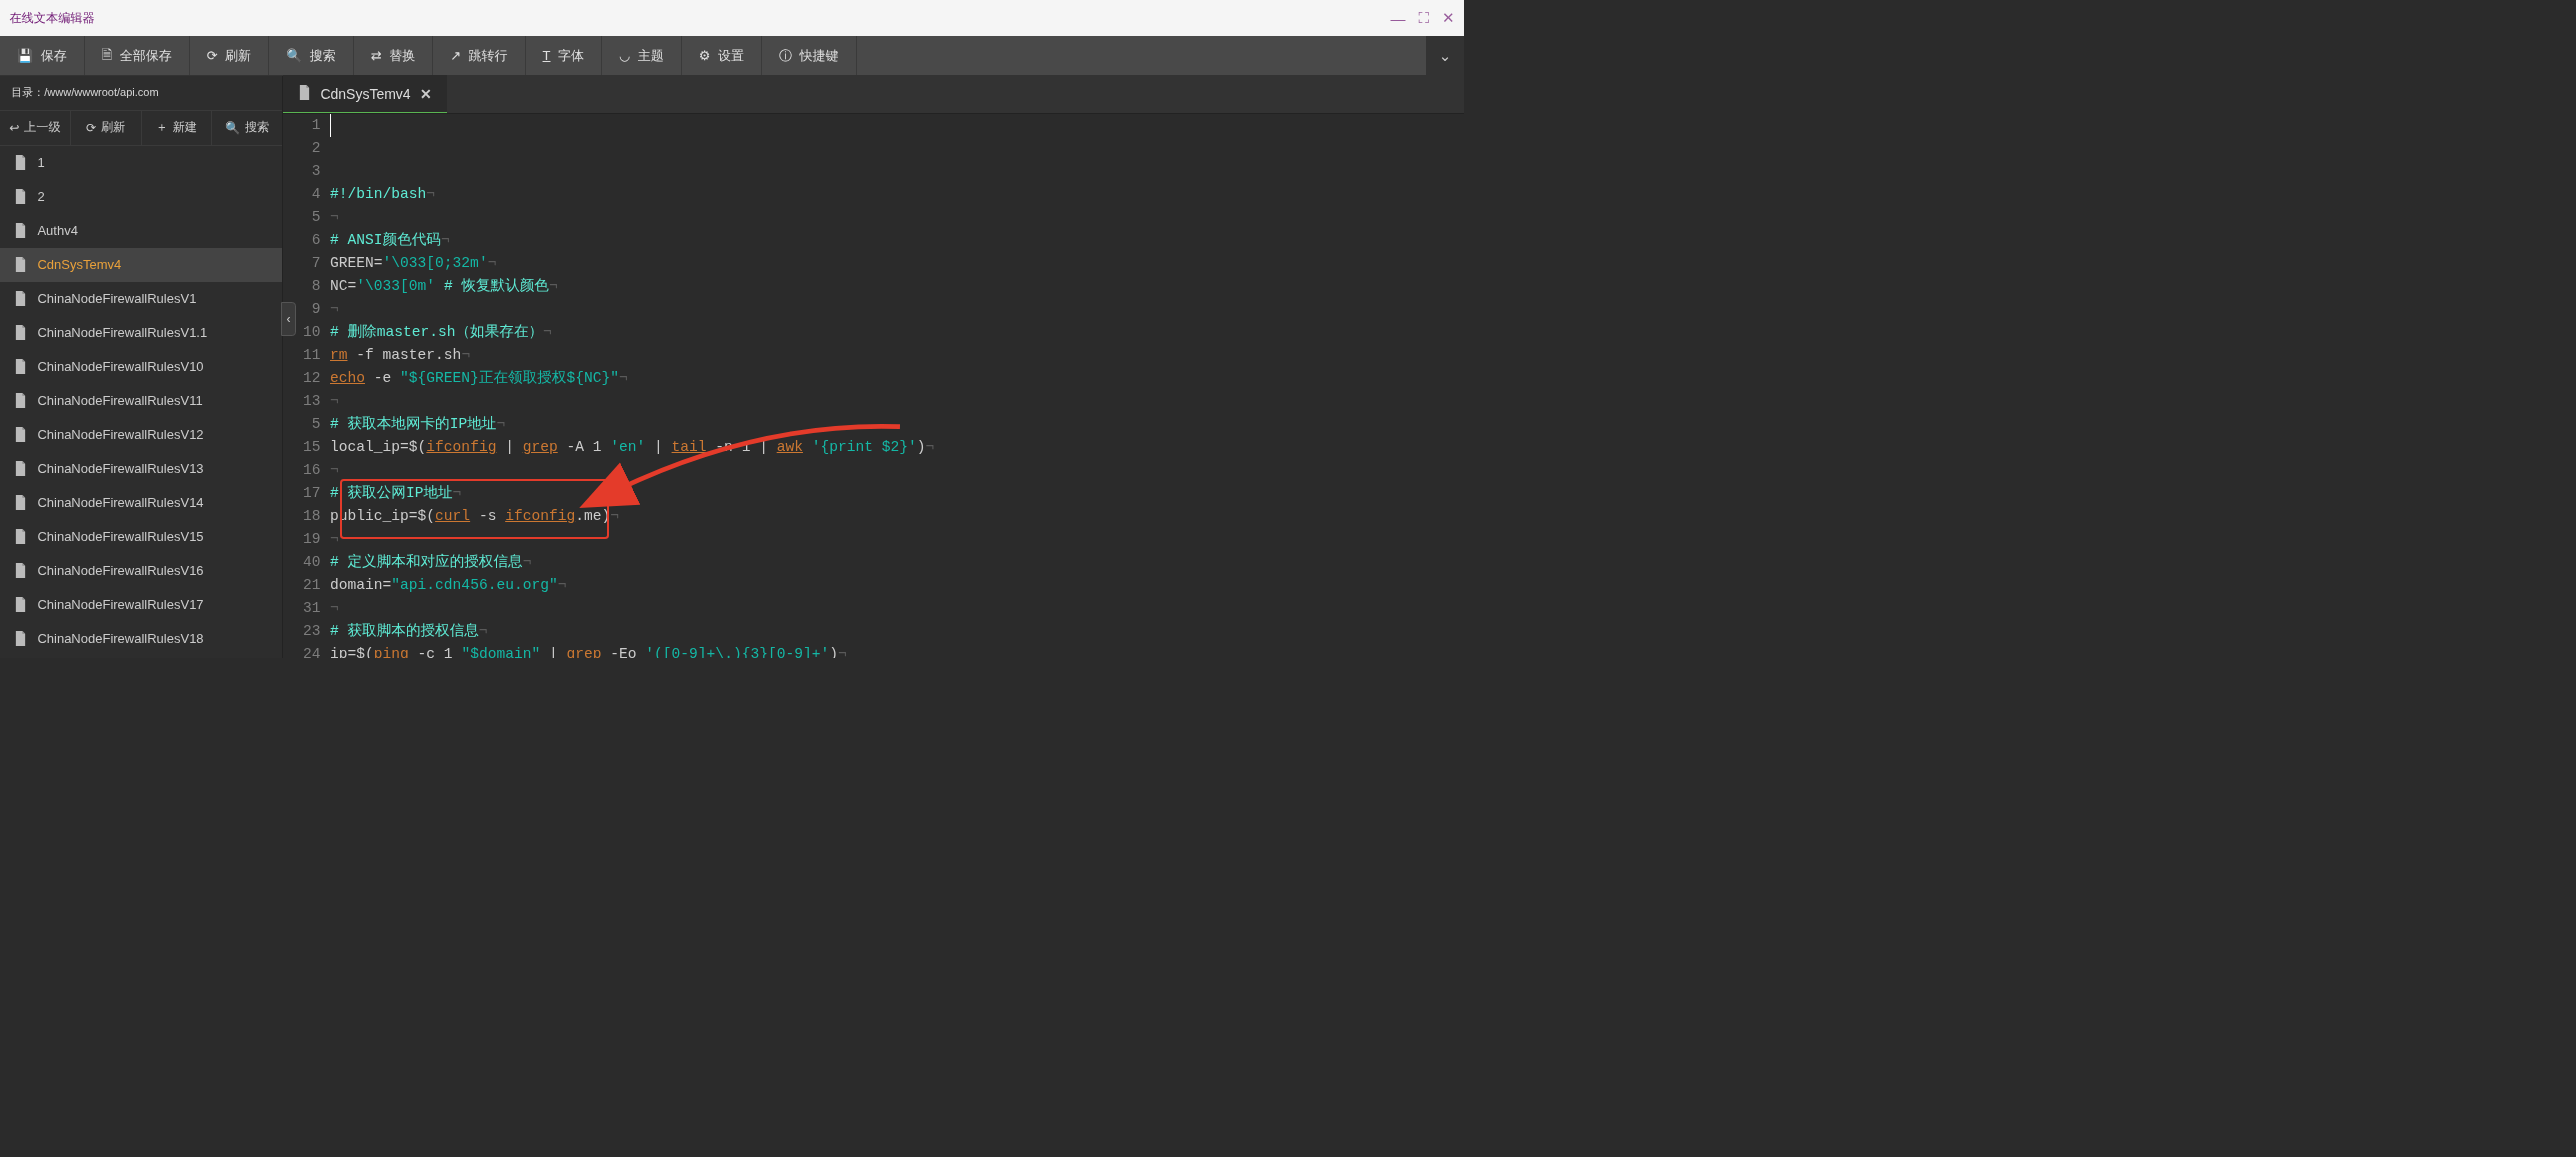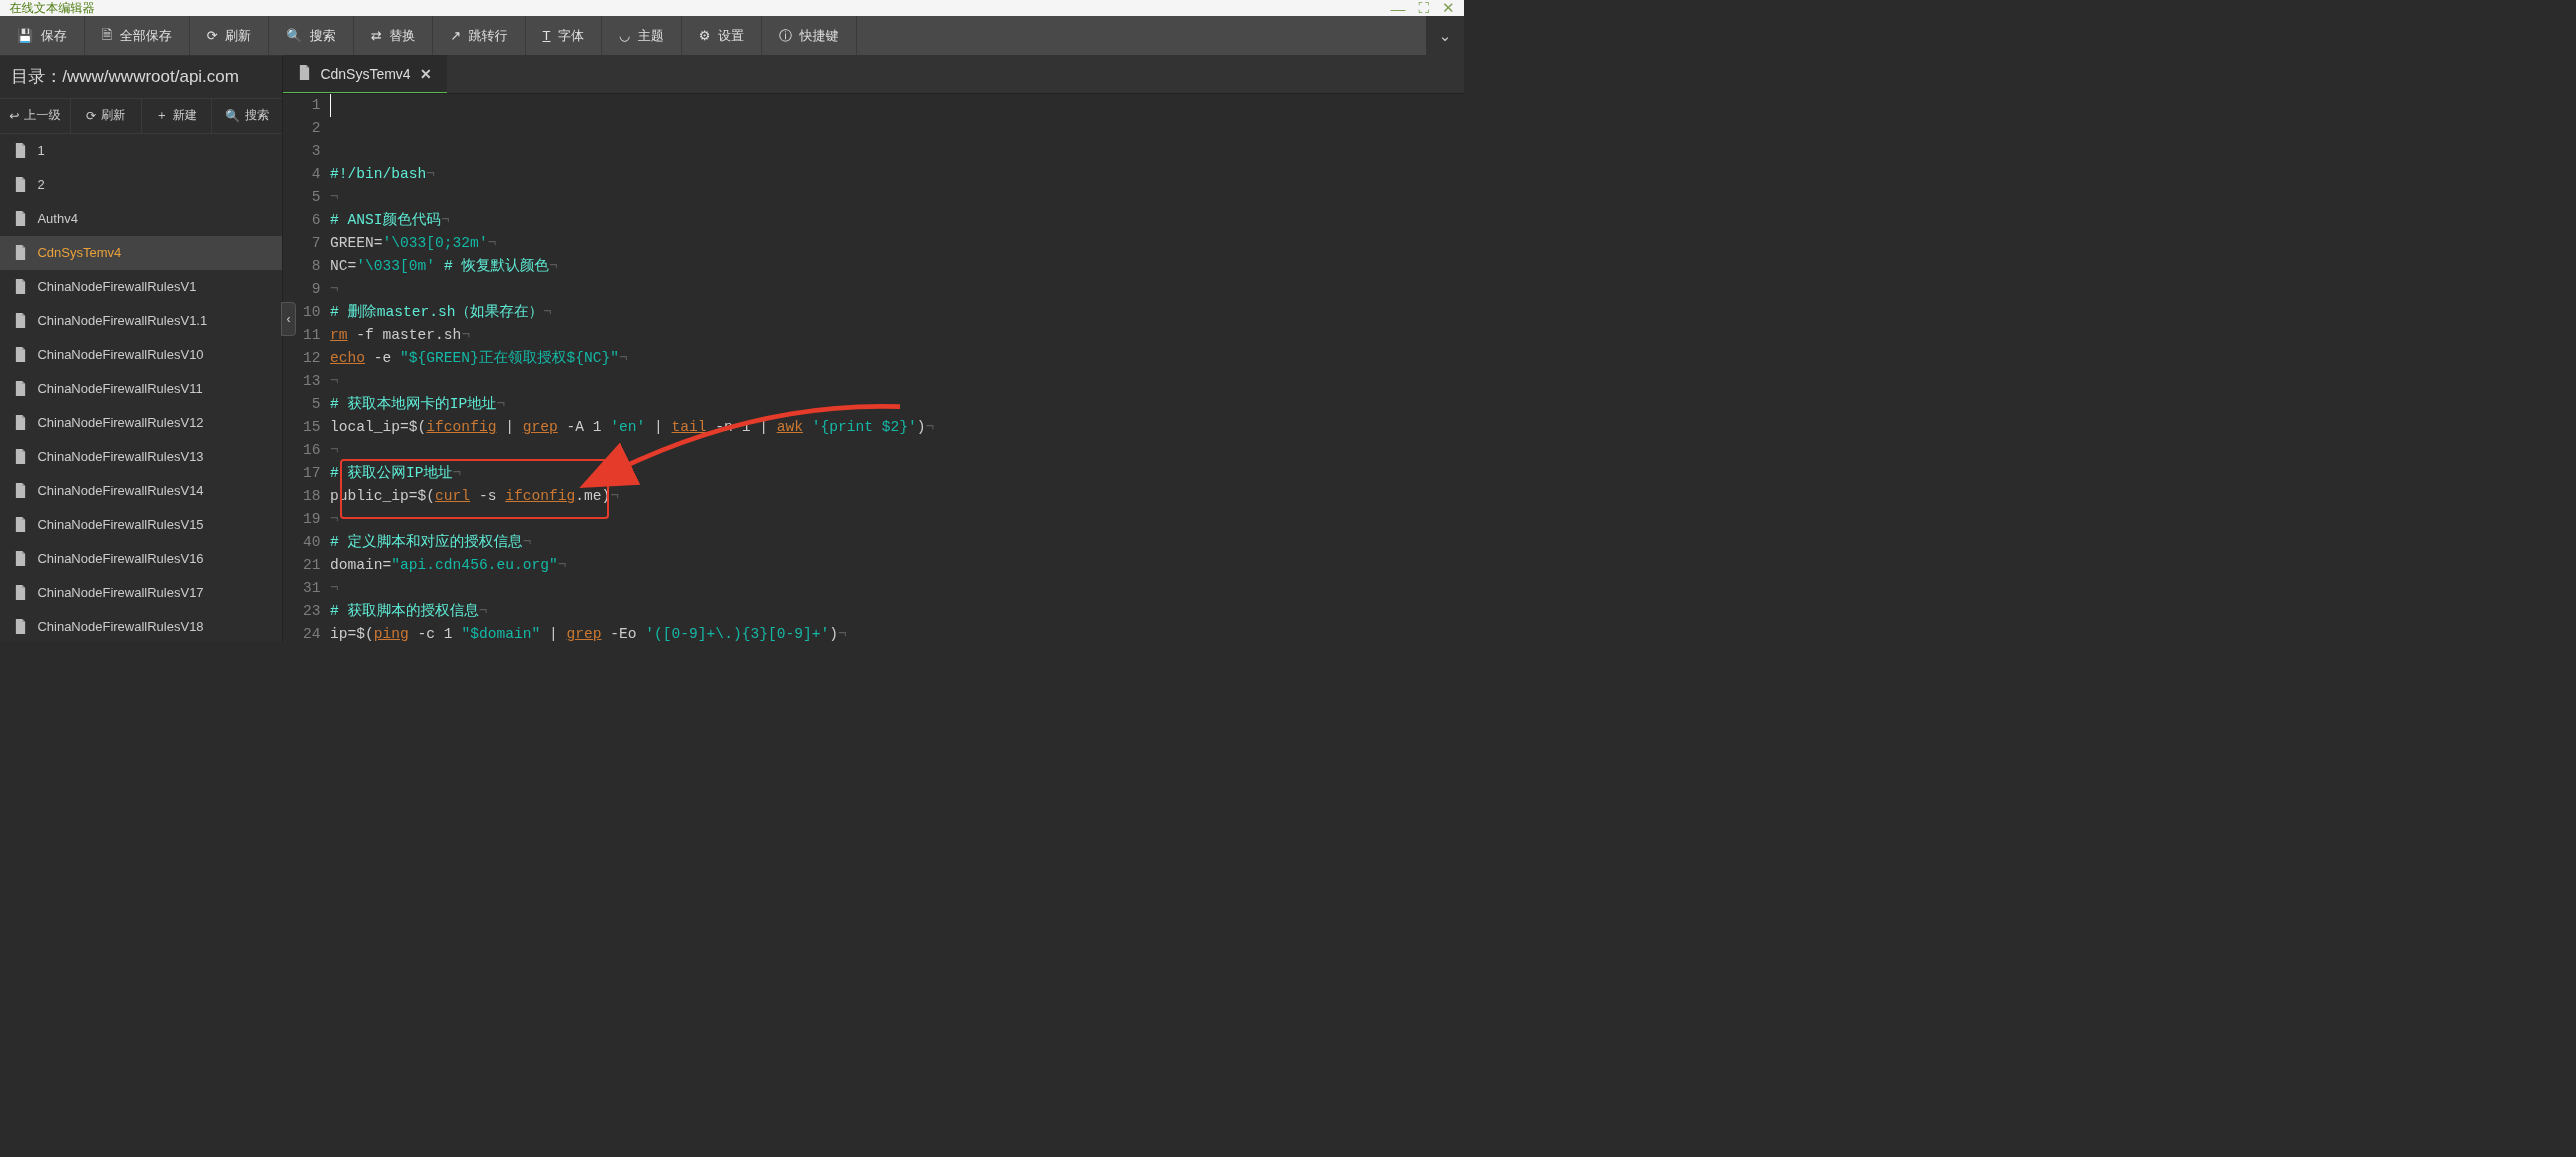--- a/index.html
+++ b/index.html
@@ -5,23 +5,23 @@
   * { box-sizing: border-box; margin: 0; padding: 0; }
   body {
     font-family: "Microsoft YaHei", "PingFang SC", -apple-system, sans-serif;
     background: #2b2b2b;
     color: #ccc;
     overflow: hidden;
     width: 1464px;
     height: 658px;
   }
   .titlebar {
-    height: 16px;
+    height: 36px;
     background: #f5f5f5;
-    color: #4d7c0f;
+    color: #701a75;
     display: flex;
     align-items: center;
     padding: 0 9.4px;
     font-size: 12.2px;
     justify-content: space-between;
   }
   .titlebar-controls { display:flex; gap:13px; align-items:center; }
   .titlebar-controls span { font-size:15px; cursor:pointer; opacity:.7; }
   .toolbar {
     height: 40px;
@@ -49,21 +49,21 @@
   }
   .main { display:flex; height: calc(100% - 32px - 40px); }
   .sidebar {
     width: 283px;
     background:#2d2d2d;
     display:flex; flex-direction:column;
     border-right:0.9px solid #222;
   }
   .sidebar-path {
     padding:9.4px 11.3px;
-    font-size:17px;
+    font-size:11px;
     color:#d8d8d8;
     border-bottom:0.9px solid #3a3a3a;
   }
   .sidebar-toolbar {
     display:flex; align-items:center;
     border-bottom:0.9px solid #3a3a3a;
   }
   .sidebar-tool {
     flex:1;
     padding:8.5px 5.7px;

